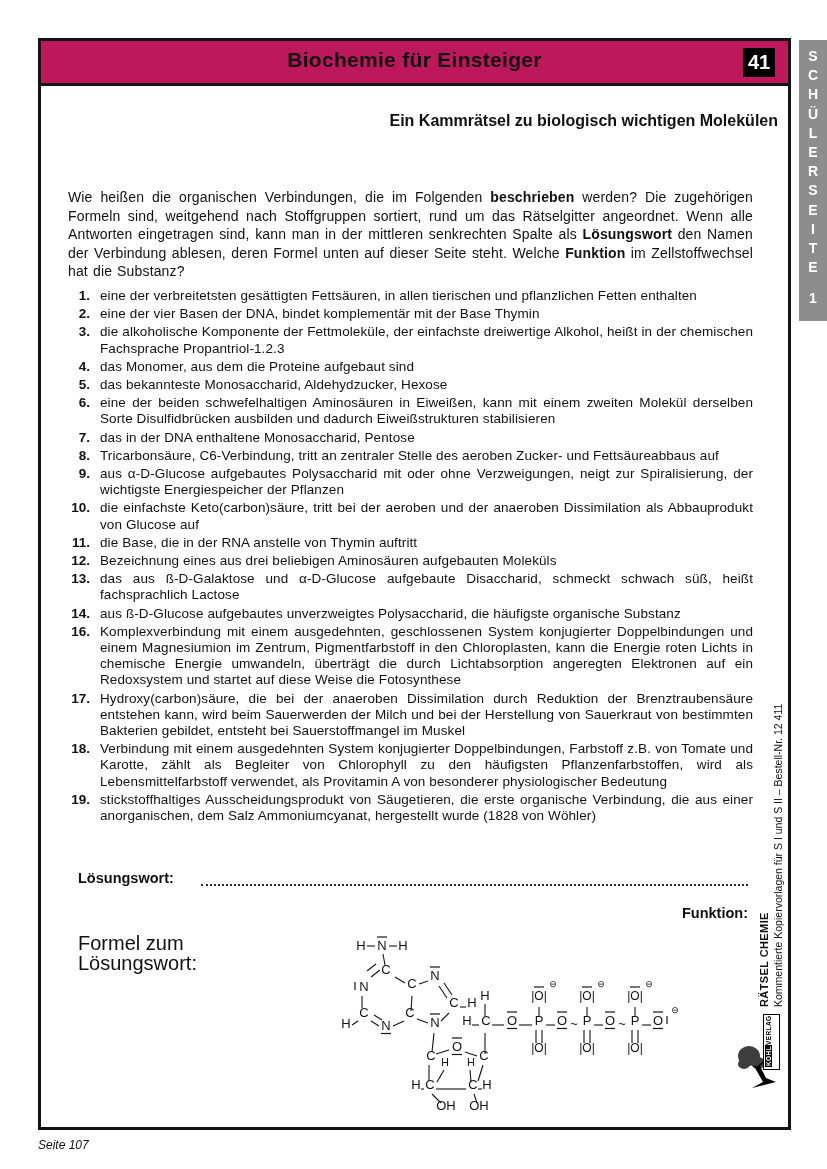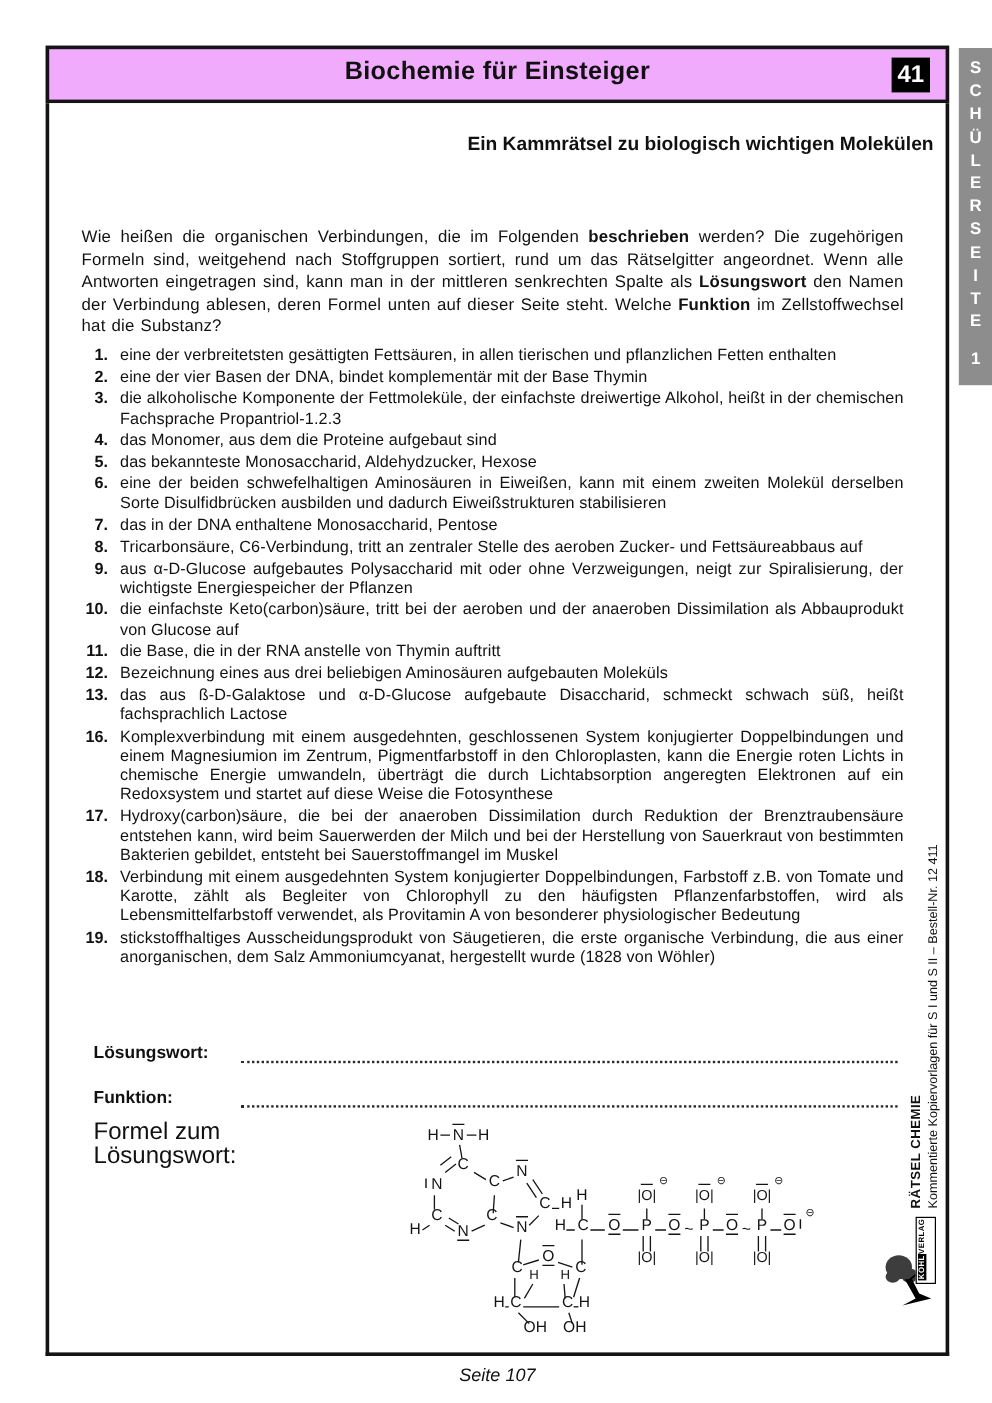--- a/index.html
+++ b/index.html
@@ -1,17 +1,17 @@
 <!DOCTYPE html>
 <html><head>
 <meta charset="utf-8">
 <style>
   html,body{margin:0;padding:0;background:#fff;}
   body{width:827px;height:1169px;position:relative;font-family:"Liberation Sans",sans-serif;color:#111;overflow:hidden;}
-  .hdr{position:absolute;left:38px;top:38px;width:753px;height:48px;background:#f0abfc;border:3px solid #141414;box-sizing:border-box;}
+  .hdr{position:absolute;left:38px;top:38px;width:753px;height:48px;background:#be185d;border:3px solid #141414;box-sizing:border-box;}
   .hdr-title{position:absolute;left:0;right:0;top:7px;text-align:center;font-size:21px;font-weight:bold;letter-spacing:.3px;}
   .badge{position:absolute;right:13px;top:7px;width:32px;height:29px;background:#000;color:#fff;font-size:20px;font-weight:bold;text-align:center;line-height:29px;}
   .bodybox{position:absolute;left:38px;top:86px;width:753px;height:1044px;border:3px solid #141414;border-top:none;box-sizing:border-box;background:#fff;}
   .subtitle{position:absolute;left:38px;top:112px;width:740px;text-align:right;font-size:16px;font-weight:bold;}
   .intro{position:absolute;left:68px;top:188px;width:685px;font-size:14px;line-height:18.6px;text-align:justify;letter-spacing:.15px;word-spacing:1px;}
   .qlist{position:absolute;left:64px;top:288px;width:689px;}
   .qrow{display:flex;margin-bottom:2px;}
   .qnum{width:26px;flex:0 0 26px;text-align:right;font-weight:bold;font-size:13.5px;line-height:16.2px;padding-right:10px;}
   .qtxt{flex:1;font-size:13.5px;line-height:16.2px;text-align:justify;letter-spacing:.1px;}
   .ansrow{position:absolute;left:78px;width:670px;display:flex;align-items:flex-end;height:18px;}
@@ -23,21 +23,21 @@
   .sidetab div{color:#fff;font-weight:bold;font-size:14px;line-height:19.2px;}
   .sidetab div.gap{margin-top:12px;}
   .pubtext{position:absolute;left:757px;top:1007px;width:292px;height:32px;transform:rotate(-90deg);transform-origin:0 0;white-space:nowrap;}
   .pubtext .l1{font-weight:bold;font-size:11px;line-height:14px;letter-spacing:.4px;}
   .pubtext .l2{font-size:10.5px;line-height:14px;}
   .logo{position:absolute;left:736px;top:1008px;width:52px;height:88px;}
   .logo-box{position:absolute;left:27px;top:6px;width:15px;height:54px;border:1px solid #000;background:#fff;overflow:visible;}
   .logo-box span.rot{position:absolute;left:1px;top:52px;transform:rotate(-90deg);transform-origin:0 0;font-size:6.5px;font-weight:bold;white-space:nowrap;letter-spacing:.4px;}
   .kohl{background:#000;color:#fff;padding:0 1px;}
   .verlag{color:#000;}
-  .footer{position:absolute;left:38px;top:1138px;width:753px;text-align:center;font-style:italic;font-size:15px;}
+  .footer{position:absolute;left:38px;top:1138px;width:753px;font-style:italic;font-size:12px;}
   svg text{font-family:"Liberation Sans",sans-serif;}
 </style>
 </head>
 <body>
 
 <div class="hdr">
   <div class="hdr-title">Biochemie für Einsteiger</div>
   <div class="badge">41</div>
 </div>
 
@@ -110,20 +110,24 @@
     </div>
     <div class="qrow">
       <div class="qnum">12.</div>
       <div class="qtxt">Bezeichnung eines aus drei beliebigen Aminosäuren aufgebauten Moleküls</div>
     </div>
     <div class="qrow">
       <div class="qnum">13.</div>
       <div class="qtxt">das aus ß-D-Galaktose und α-D-Glucose aufgebaute Disaccharid, schmeckt schwach süß, heißt fachsprachlich Lactose</div>
     </div>
     <div class="qrow">
+      <div class="qnum">14.</div>
+      <div class="qtxt">aus ß-D-Glucose aufgebautes unverzweigtes Polysaccharid, die häufigste organische Substanz</div>
+    </div>
+    <div class="qrow">
       <div class="qnum">16.</div>
       <div class="qtxt">Komplexverbindung mit einem ausgedehnten, geschlossenen System konjugierter Doppelbindungen und einem Magnesiumion im Zentrum, Pigmentfarbstoff in den Chloroplasten, kann die Energie roten Lichts in chemische Energie umwandeln, überträgt die durch Lichtabsorption angeregten Elektronen auf ein Redoxsystem und startet auf diese Weise die Fotosynthese</div>
     </div>
     <div class="qrow">
       <div class="qnum">17.</div>
       <div class="qtxt">Hydroxy(carbon)säure, die bei der anaeroben Dissimilation durch Reduktion der Brenztraubensäure entstehen kann, wird beim Sauerwerden der Milch und bei der Herstellung von Sauerkraut von bestimmten Bakterien gebildet, entsteht bei Sauerstoffmangel im Muskel</div>
     </div>
     <div class="qrow">
       <div class="qnum">18.</div>
       <div class="qtxt">Verbindung mit einem ausgedehnten System konjugierter Doppelbindungen, Farbstoff z.B. von Tomate und Karotte, zählt als Begleiter von Chlorophyll zu den häufigsten Pflanzenfarbstoffen, wird als Lebensmittelfarbstoff verwendet, als Provitamin A von besonderer physiologischer Bedeutung</div>
@@ -132,21 +136,21 @@
       <div class="qnum">19.</div>
       <div class="qtxt">stickstoffhaltiges Ausscheidungsprodukt von Säugetieren, die erste organische Verbindung, die aus einer anorganischen, dem Salz Ammoniumcyanat, hergestellt wurde (1828 von Wöhler)</div>
     </div>
   </div>
 
 <div class="ansrow" style="top:868px;">
   <div class="anslabel">Lösungswort:</div>
   <div class="dots"></div>
 </div>
 
-<div class="ansrow" style="top:905px;">
+<div class="ansrow" style="top:905px;flex-direction:column;">
   <div class="anslabel">Funktion:</div>
   <div class="dots"></div>
 </div>
 
 <div class="formlabel">
   <div>Formel zum</div>
   <div>Lösungswort:</div>
 </div>
 
 <svg class="formula-svg" width="412" height="195" viewBox="328 925 412 195" id="formula-svg">

